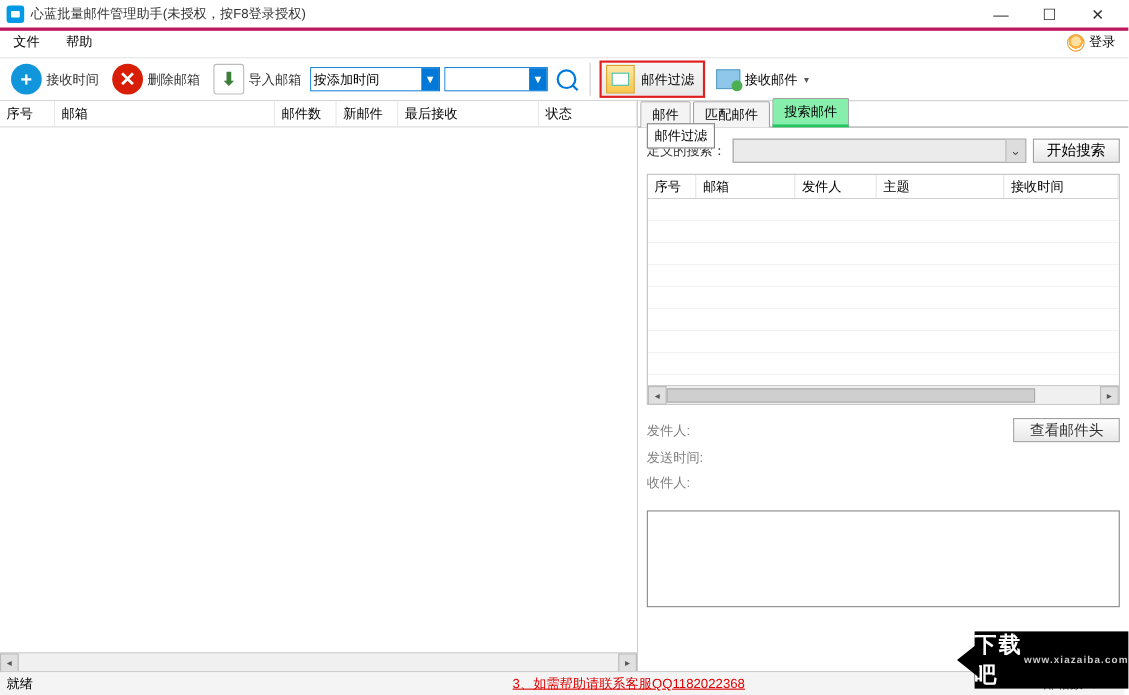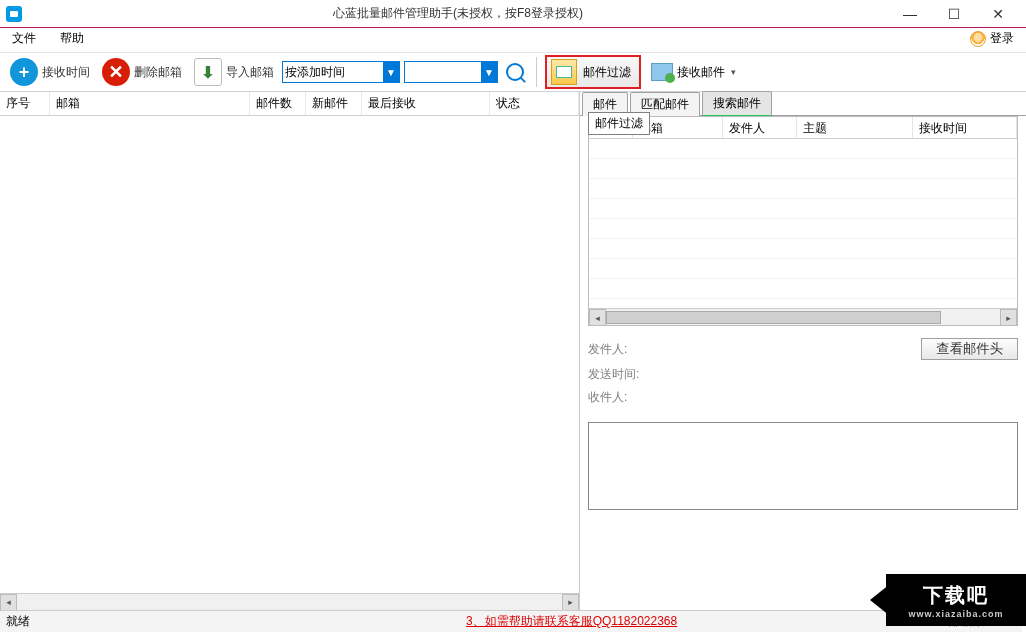--- a/index.html
+++ b/index.html
@@ -1,19 +1,19 @@
 <!DOCTYPE html>
 <html><head>
 <meta charset="utf-8">
 <style>
 * { box-sizing: border-box; margin: 0; padding: 0; }
 body { font-family: "Microsoft YaHei", "SimSun", Arial, sans-serif; font-size: 12px; background: #fff; overflow: hidden; width: 1026px; height: 632px; position: relative; }
 
 
-.titlebar { height: 28px; display: flex; align-items: center; border-bottom: 1px solid #be185d; padding: 0 6px; text-align: center; }
+.titlebar { height: 28px; display: flex; align-items: center; border-bottom: 3px solid #be185d; padding: 0 6px; }
 .titlebar .app-icon { width: 16px; height: 16px; background: #0099e5; border-radius: 3px; display: inline-flex; align-items: center; justify-content: center; margin-right: 6px; }
 .titlebar .app-icon::before { content: ""; width: 8px; height: 6px; background: #fff; border-radius: 1px; }
 .titlebar .title-text { flex: 1; color: #333; }
 .win-controls { display: flex; }
 .win-controls .wc { width: 44px; height: 28px; display: flex; align-items: center; justify-content: center; color: #333; font-size: 14px; cursor: default; }
 
 
 .menubar { height: 24px; display: flex; align-items: flex-start; padding: 0 6px; justify-content: space-between; }
 .menubar .menus { display: flex; gap: 12px; }
 .menubar .menu-item { padding: 2px 6px; cursor: default; }
@@ -56,21 +56,21 @@
 .left-table-hdr { display: flex; height: 24px; border-bottom: 1px solid #d0d0d0; background: #fff; }
 .left-table-hdr .col { padding: 3px 6px; border-right: 1px solid #e8e8e8; }
 .left-table-body { flex: 1; overflow: auto; background: #fff; }
 .left-scroll-x { height: 17px; background: #f0f0f0; border-top: 1px solid #ccc; display: flex; align-items: center; }
 .left-scroll-x .arrow { width: 17px; height: 17px; background: #e0e0e0; border: 1px solid #bbb; display: flex; align-items: center; justify-content: center; font-size: 9px; color: #555; }
 .left-scroll-x .track { flex: 1; height: 17px; }
 
 
 .right-tabs { display: flex; height: 24px; align-items: flex-end; border-bottom: 1px solid #a0a0a0; padding-left: 2px; }
 .right-tabs .tab { padding: 3px 10px; border: 1px solid #a0a0a0; border-bottom: none; background: #f4f4f4; margin-right: 2px; cursor: default; border-top-left-radius: 2px; border-top-right-radius: 2px; position: relative; top: 1px; }
-.right-tabs .tab.active { background: #e5e5e5; border-bottom: 1px solid #22c55e; }
+.right-tabs .tab.active { background: #86efac; border-bottom: 3px solid #22c55e; }
 
 
 .search-row { display: flex; align-items: center; gap: 6px; padding: 10px 8px; }
 .search-row .lbl { color: #333; }
 .search-row select, .search-row .combo { flex: 1; height: 22px; border: 1px solid #a0a0a0; background: #ebebeb; }
 .search-row .combo { display: flex; align-items: center; justify-content: flex-end; }
 .search-row .combo .dd { width: 18px; text-align: center; background: #ddd; border-left: 1px solid #bbb; height: 100%; line-height: 20px; color: #555; }
 .search-row .go-btn { height: 22px; padding: 0 12px; border: 1px solid #a0a0a0; background: linear-gradient(#fdfdfd,#e8e8e8); }
 
 
@@ -93,21 +93,21 @@
 
 .content-box { margin: 4px 8px 8px; border: 1px solid #888; height: 88px; background: #fff; }
 
 
 .statusbar { position: absolute; bottom: 0; left: 0; right: 4px; height: 22px; border-top: 1px solid #ccc; background: #f4f4f4; display: flex; align-items: center; padding: 0 6px; font-size: 12px; }
 .statusbar .stat-left { width: 460px; }
 .statusbar .stat-mid { color: #d00; text-decoration: underline; }
 .statusbar .stat-right { margin-left: auto; display: flex; gap: 8px; color: #333; }
 
 
-.watermark { position: absolute; right: 0; bottom: 6px; width: 140px; height: 52px; background: #000; color: #fff; display: flex; flex-direction: column; align-items: center; justify-content: center; font-weight: bold; font-size: 20px; letter-spacing: 2px; z-index: 100; }
+.watermark { position: absolute; right: 0; bottom: 6px; width: 140px; height: 52px; background: #000; color: #fff; display: flex; flex-direction: row; align-items: center; justify-content: center; font-weight: bold; font-size: 20px; letter-spacing: 2px; z-index: 100; }
 .watermark .wm-sub { font-size: 9px; letter-spacing: 1px; color: #ccc; }
 .watermark::before { content: ""; position: absolute; left: -16px; top: 10px; width: 0; height: 0; border-top: 16px solid transparent; border-bottom: 16px solid transparent; border-right: 20px solid #000; }
 </style>
 </head>
 <body>
 
 <div class="titlebar">
   <span class="app-icon"></span>
   <span class="title-text">心蓝批量邮件管理助手(未授权，按F8登录授权)</span>
   <div class="win-controls">
@@ -186,20 +186,27 @@
     </div>
   </div>
 
   <div class="right-pane">
     <div class="right-tabs">
       <div class="tab">邮件</div>
       <div class="tab">匹配邮件</div>
       <div class="tab active">搜索邮件</div>
     </div>
 
+    <div class="search-row">
+      <span class="lbl">定义的搜索：</span>
+      <div class="combo">
+        <span class="dd">⌄</span>
+      </div>
+      <button class="go-btn">开始搜索</button>
+    </div>
 
     <div class="right-table-wrap">
       <div class="right-table-hdr">
         <div class="col" style="width:44px">序号</div>
         <div class="col" style="width:90px">邮箱</div>
         <div class="col" style="width:74px">发件人</div>
         <div class="col" style="width:116px">主题</div>
         <div class="col" style="flex:1">接收时间</div>
       </div>
       <div class="right-table-body">

